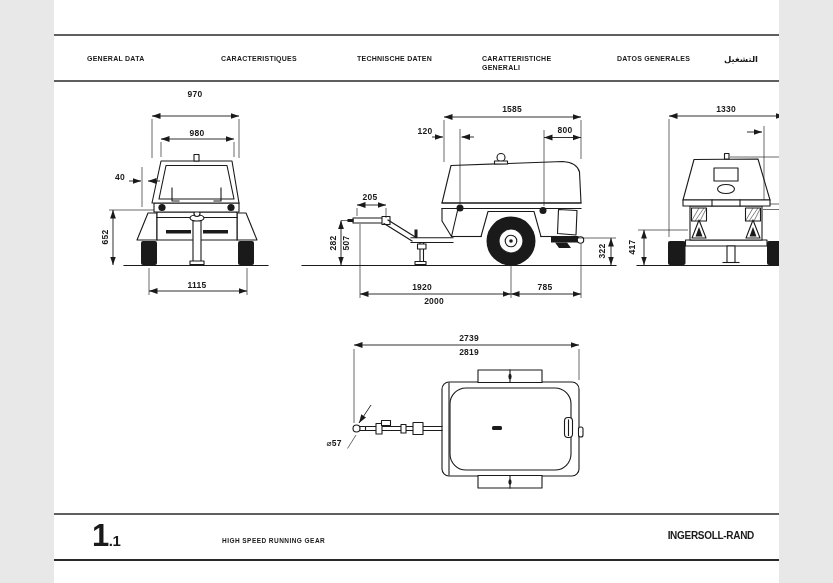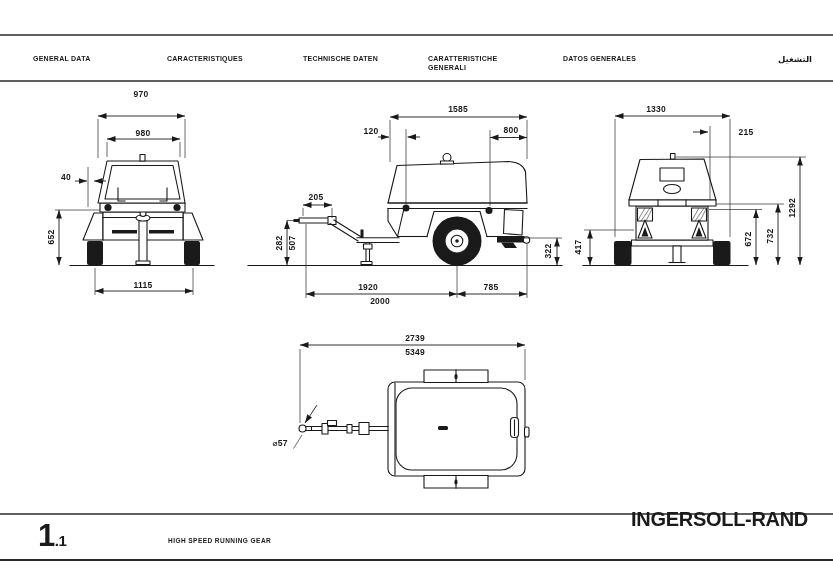--- a/index.html
+++ b/index.html
@@ -1,17 +1,17 @@
 <!DOCTYPE html>
 <html><head>
 <meta charset="utf-8">
 <style>
   html,body{margin:0;padding:0;background:#e8e8e8;}
   .page{
-    position:relative;width:833px;height:583px;background:#fff;
+    position:relative;width:725px;height:583px;background:#fff;
     font-family:"Liberation Sans","DejaVu Sans",sans-serif;color:#1a1a1a;
     overflow:hidden;margin:0 auto;
   }
   svg{position:absolute;left:0;top:0;}
   .s{stroke:#1a1a1a;stroke-width:1.1;fill:none;stroke-linecap:square;stroke-linejoin:round;}
   .sw{stroke:#1a1a1a;stroke-width:1.1;fill:#fff;stroke-linejoin:round;}
   .fill{fill:#1a1a1a;stroke:none;}
   .d{stroke:#1a1a1a;stroke-width:0.9;fill:none;}
   .e{stroke:#1a1a1a;stroke-width:0.65;fill:none;}
   .t{stroke:#1a1a1a;stroke-width:0.55;fill:none;}
@@ -29,21 +29,21 @@
     position:absolute;left:38px;top:520px;display:flex;align-items:baseline;
     font-weight:bold;letter-spacing:-0.5px;
   }
   .footer-num .big{font-size:31px;line-height:31px;}
   .footer-num .small{font-size:15px;line-height:15px;}
   .footer-caption{
     position:absolute;left:168px;top:537px;font-size:6.5px;font-weight:bold;
     letter-spacing:0.45px;
   }
   .footer-brand{
-    position:absolute;right:25px;top:508px;font-size:20px;font-weight:bold;
+    position:absolute;right:25px;top:530px;font-size:10px;font-weight:bold;
     letter-spacing:-0.3px;
   }
 </style>
 </head>
 <body>
 
 <div class="page">
 
   <div class="hlabel" style="left:33px">GENERAL DATA</div>
   <div class="hlabel" style="left:167px">CARACTERISTIQUES</div>
@@ -243,29 +243,29 @@
   <div class="dim" style="left:371px;top:131px">120</div>
   <div class="dim" style="left:511px;top:130px">800</div>
   <div class="dim" style="left:316px;top:197px">205</div>
   <div class="dim v" style="left:279px;top:243px">282</div>
   <div class="dim v" style="left:292px;top:243px">507</div>
   <div class="dim v" style="left:548px;top:251px">322</div>
   <div class="dim" style="left:368px;top:287px">1920</div>
   <div class="dim" style="left:380px;top:301px">2000</div>
   <div class="dim" style="left:491px;top:287px">785</div>
 
-  <div class="dim" style="left:656px;top:109px">1330</div>
+  <div class="dim" style="left:672px;top:109px">1330</div>
   <div class="dim" style="left:746px;top:132px">215</div>
   <div class="dim v" style="left:792px;top:208px">1292</div>
   <div class="dim v" style="left:770px;top:236px">732</div>
   <div class="dim v" style="left:748px;top:239px">672</div>
   <div class="dim v" style="left:578px;top:247px">417</div>
 
   <div class="dim" style="left:415px;top:338px">2739</div>
-  <div class="dim" style="left:415px;top:352px">5349</div>
+  <div class="dim" style="left:415px;top:352px">2819</div>
   <div class="dim" style="left:280px;top:443px">⌀57</div>
 
   <div class="footer-num">
     <span class="big">1</span>
       <span class="small">.1</span>
   </div>
   <div class="footer-caption">HIGH SPEED RUNNING GEAR</div>
   <div class="footer-brand">INGERSOLL-RAND</div>
 
 </div>

